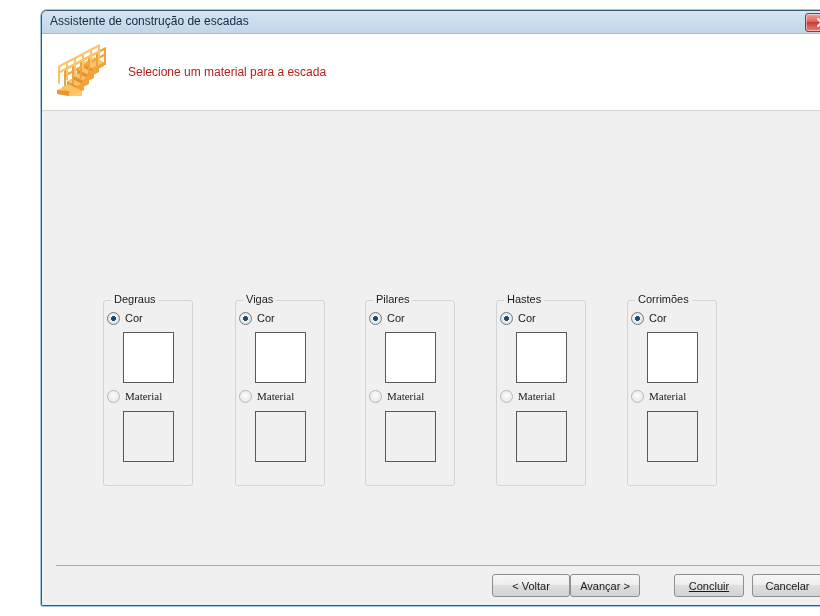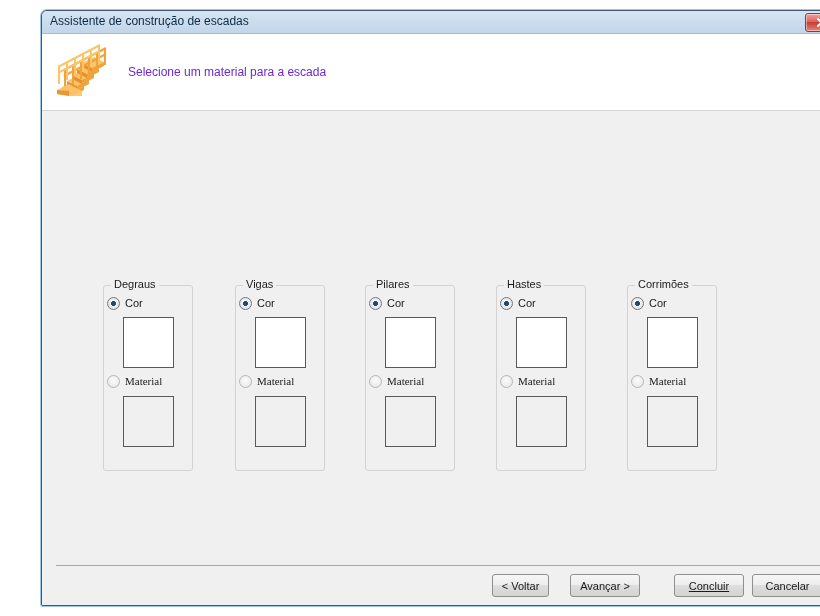--- a/index.html
+++ b/index.html
@@ -75,35 +75,35 @@
     left: 10px;
     top: 6px;
     width: 68px;
     height: 60px;
   }
   #header-title {
     position: absolute;
     left: 86px;
     top: 31px;
     font-size: 12px;
-    color: #6d28d9;
+    color: #b91c1c;
     white-space: nowrap;
   }
 
   
   #body {
     position: relative;
     height: 496px;
     background: #f0f0f0;
   }
 
   
   .groupbox {
     position: absolute;
-    top: 174px;
+    top: 189px;
     width: 90px;
     height: 186px;
     box-sizing: border-box;
     border: 1px solid #d3d3d3;
     border-radius: 3px;
   }
   .gb-label {
     position: absolute;
     left: 7px;
     top: -8px;
@@ -185,21 +185,21 @@
     border: 1px solid #8e8f8f;
     border-radius: 3px;
     background: linear-gradient(to bottom, #f6f6f6 0%, #ededed 48%, #dedede 50%, #d3d3d3 100%);
     font-family: "Liberation Sans", sans-serif;
     font-size: 11px;
     color: #1a1a1a;
     cursor: pointer;
     padding: 0;
     white-space: nowrap;
   }
-  #btn-back    { left: 450px; width: 57px; }
+  #btn-back    { left: 450px; width: 78px; }
   #btn-next    { left: 528px; width: 70px; }
   #btn-finish  { left: 632px; width: 70px; text-decoration: underline; }
   #btn-cancel  { left: 710px; width: 71px; }
 </style>
 </head>
 <body>
 
 <div id="window">
 
   <div id="titlebar">

